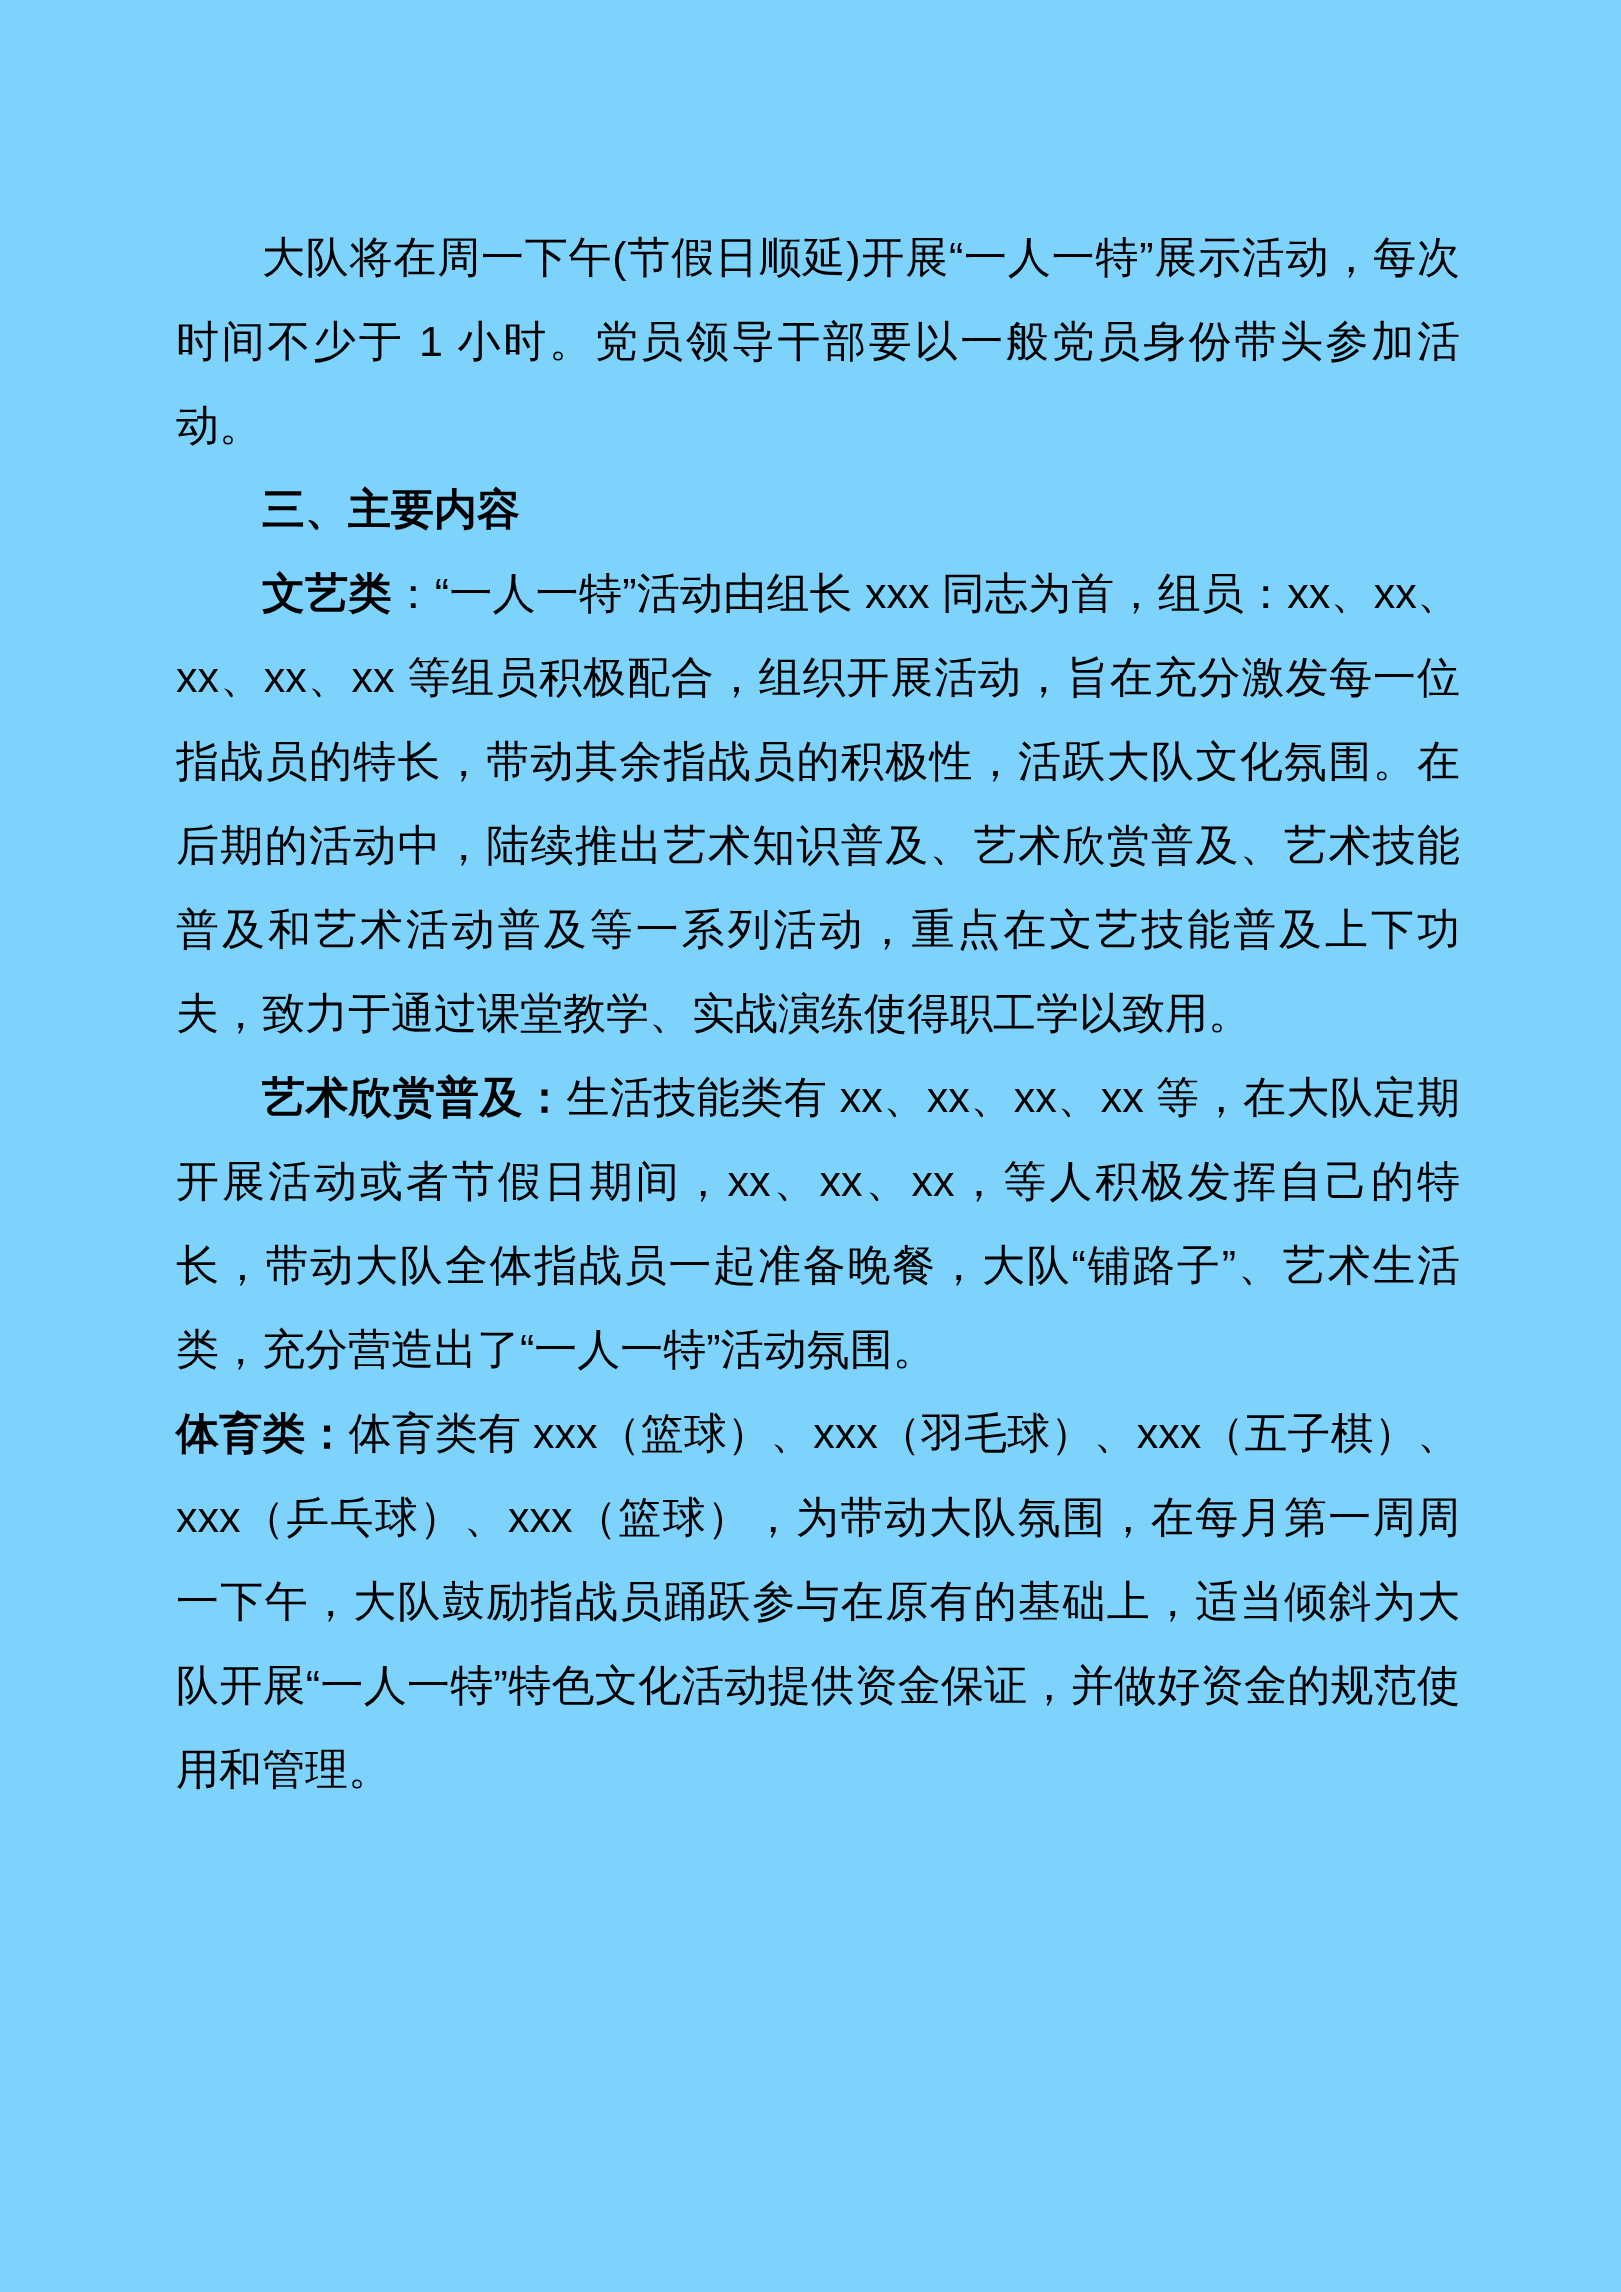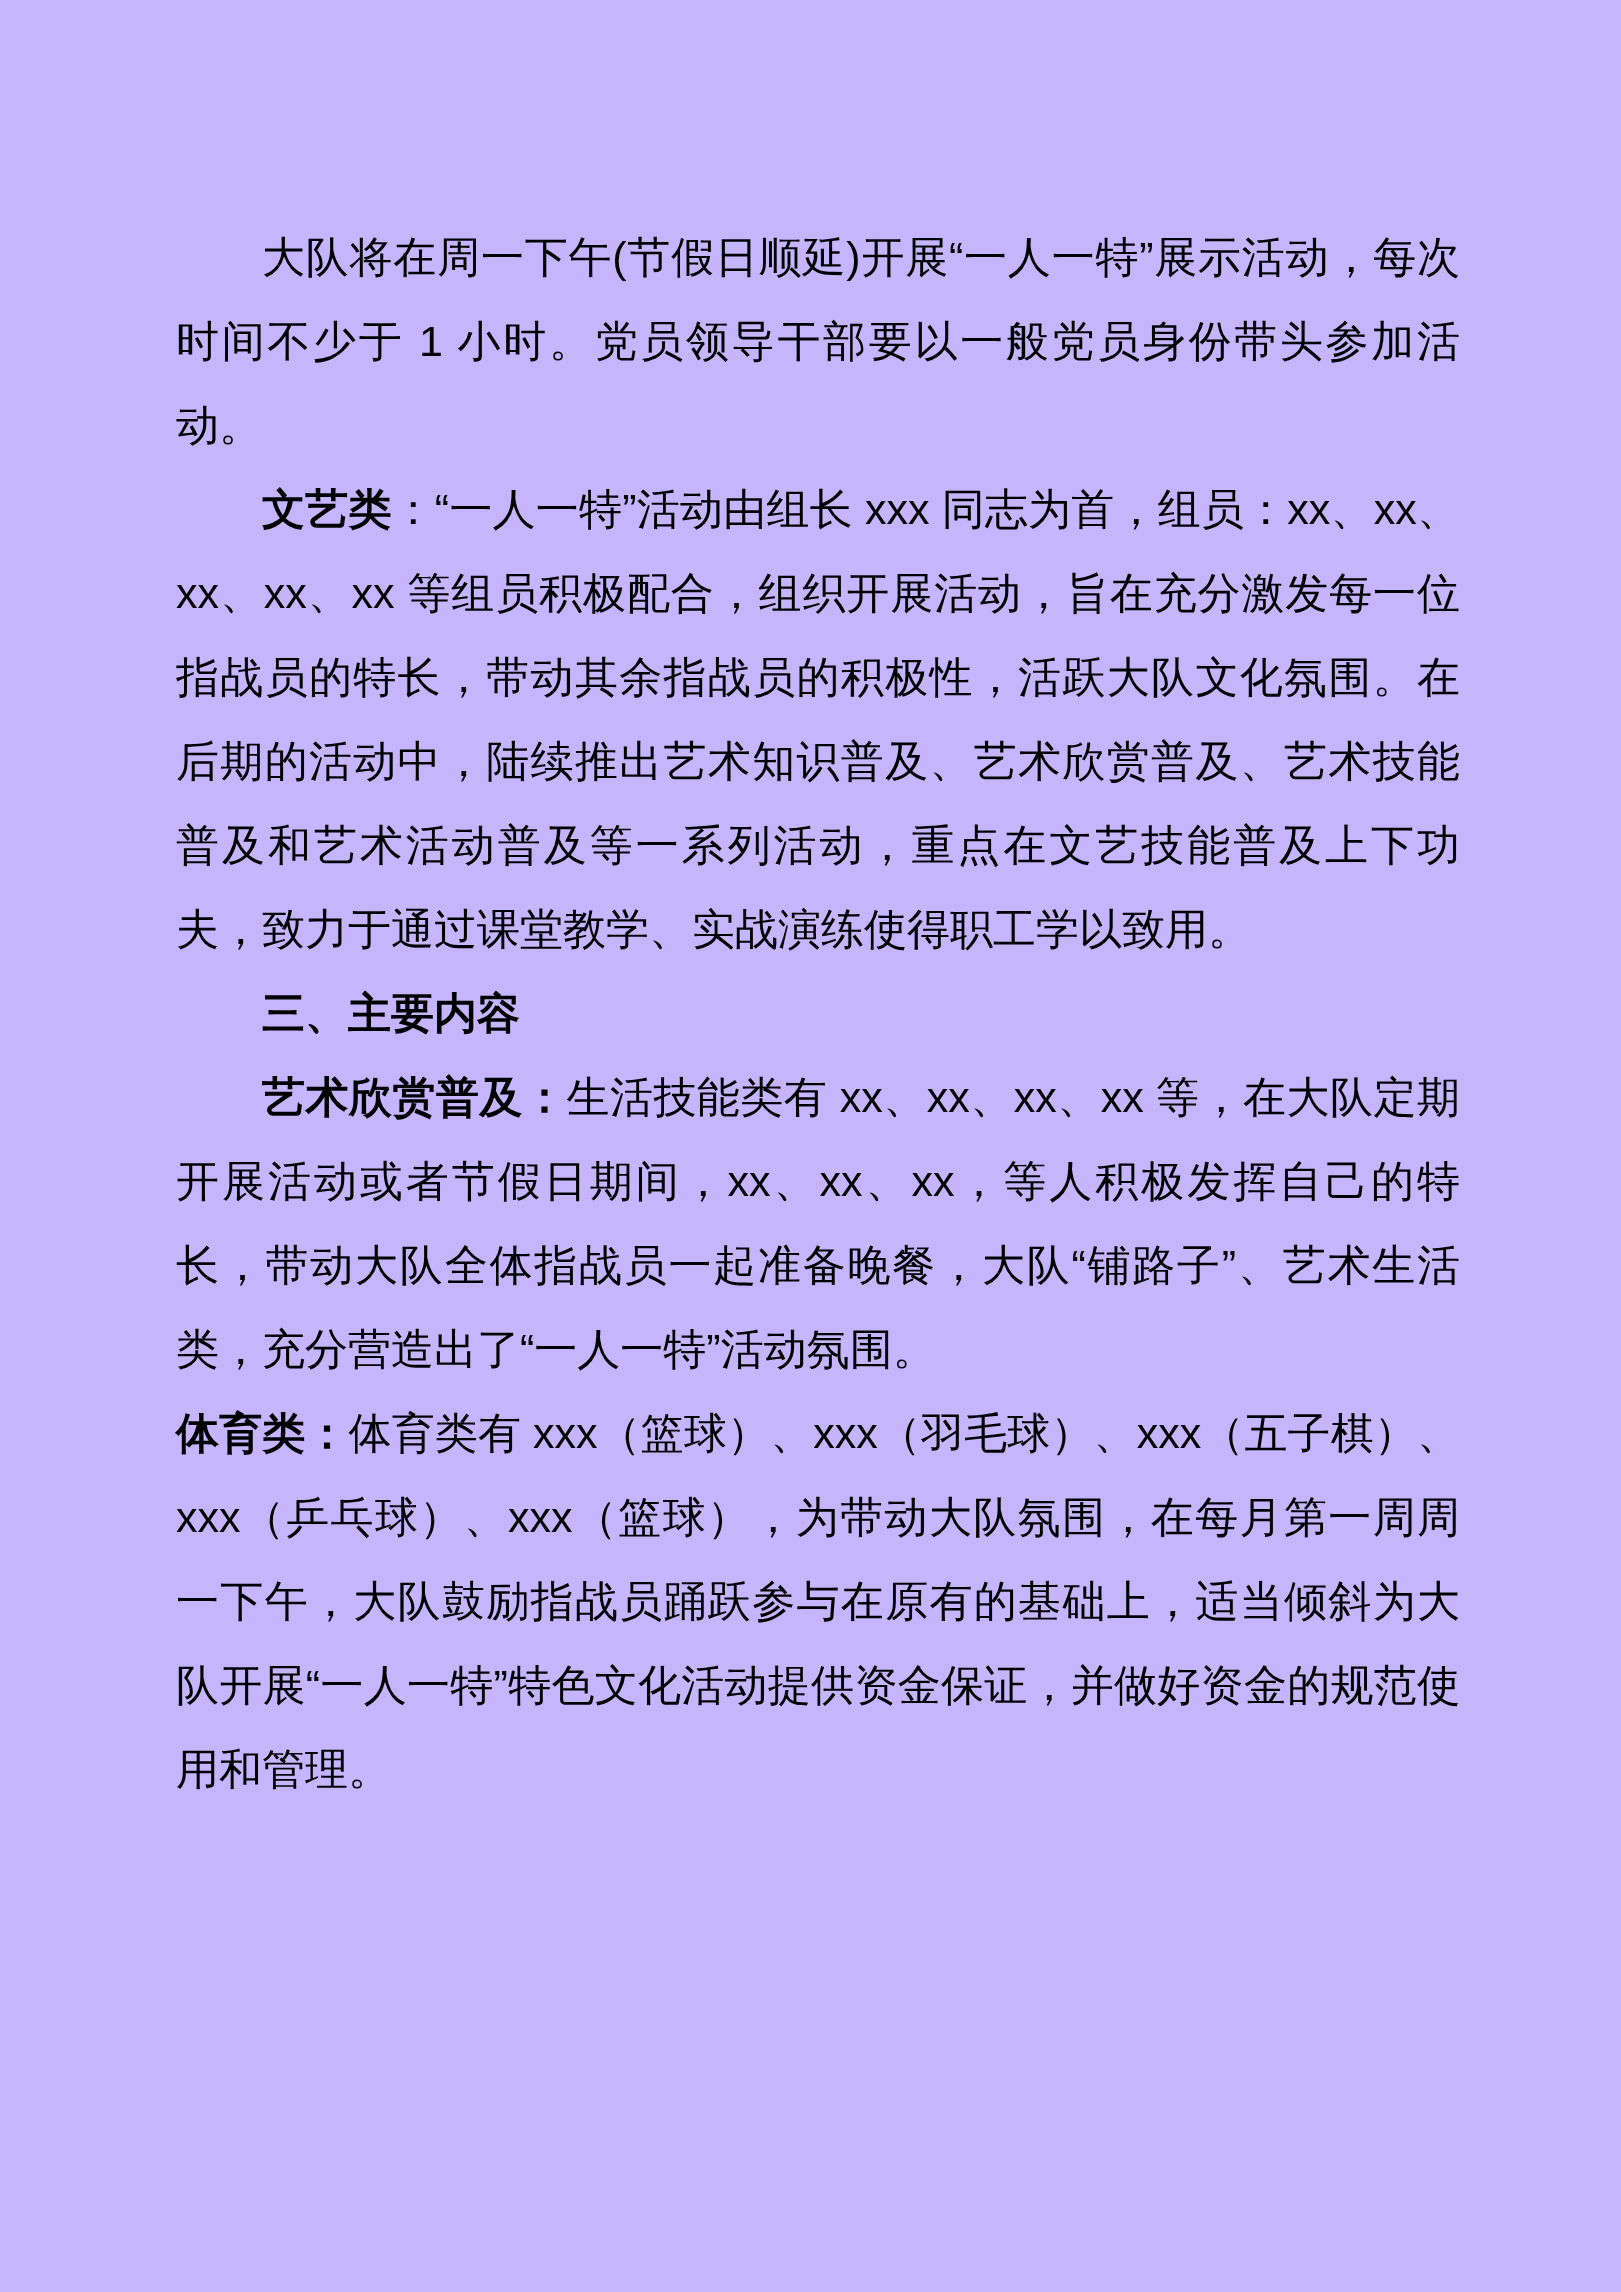--- a/index.html
+++ b/index.html
@@ -7,21 +7,21 @@
     padding: 0;
     background: #ffffff;
   }
   body {
     font-family: "Liberation Sans", "DejaVu Sans", sans-serif;
   }
   .page {
     position: relative;
     width: 1621px;
     height: 2293px;
-    background: #c4b5fd;
+    background: #7dd3fc;
     box-sizing: border-box;
     padding: 215px 161px 0 176px;
     overflow: hidden;
   }
   .doc {
     color: #000000;
   }
   .doc p {
     margin: 0;
     padding: 0;
@@ -43,23 +43,23 @@
   }
 </style>
 </head>
 <body>
 
 <div class="page">
   <div class="doc">
 
     <p class="indent"><span class="run-normal">大队将在周一下午(节假日顺延)开展“一人一特”展示活动，每次时间不少于 1 小时。党员领导干部要以一般党员身份带头参加活动。</span></p>
 
+    <p class="indent"><span class="run-bold">三、主要内容</span></p>
+
     <p class="indent"><span class="run-bold">文艺类</span><span class="run-normal">：“一人一特”活动由组长 xxx 同志为首，组员：xx、xx、xx、xx、xx 等组员积极配合，组织开展活动，旨在充分激发每一位指战员的特长，带动其余指战员的积极性，活跃大队文化氛围。在后期的活动中，陆续推出艺术知识普及、艺术欣赏普及、艺术技能普及和艺术活动普及等一系列活动，重点在文艺技能普及上下功夫，致力于通过课堂教学、实战演练使得职工学以致用。</span></p>
-
-    <p class="indent"><span class="run-bold">三、主要内容</span></p>
 
     <p class="indent"><span class="run-bold">艺术欣赏普及：</span><span class="run-normal">生活技能类有 xx、xx、xx、xx 等，在大队定期开展活动或者节假日期间，xx、xx、xx，等人积极发挥自己的特长，带动大队全体指战员一起准备晚餐，大队“铺路子”、艺术生活类，充分营造出了“一人一特”活动氛围。</span></p>
 
     <p><span class="run-bold">体育类：</span><span class="run-normal">体育类有 xxx（篮球）、xxx（羽毛球）、xxx（五子棋）、xxx（乒乓球）、xxx（篮球），为带动大队氛围，在每月第一周周一下午，大队鼓励指战员踊跃参与在原有的基础上，适当倾斜为大队开展“一人一特”特色文化活动提供资金保证，并做好资金的规范使用和管理。</span></p>
 
   </div>
 </div>
 
 
 </body></html>

